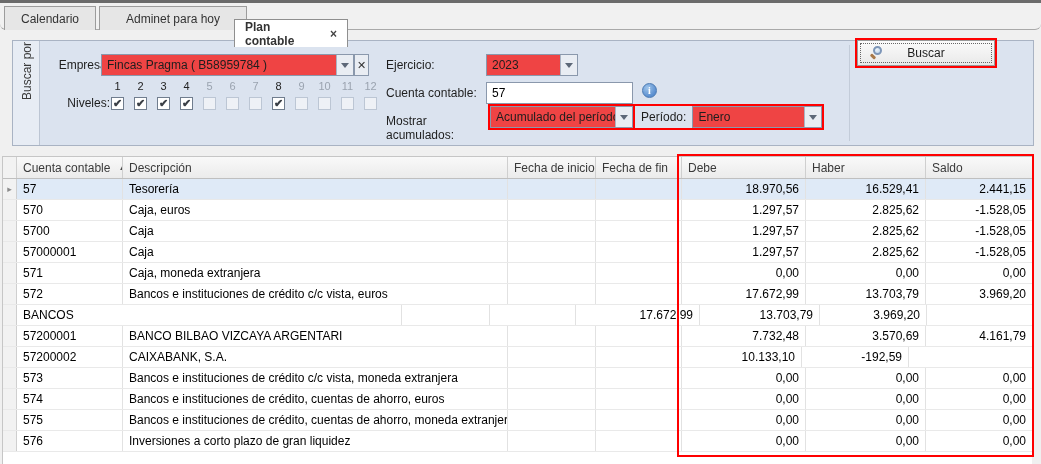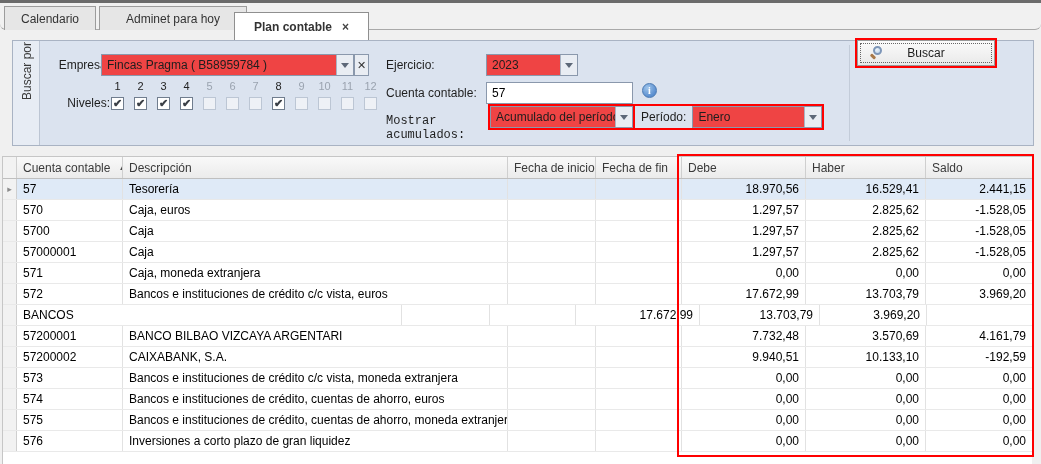--- a/index.html
+++ b/index.html
@@ -10,21 +10,21 @@
 
   
   .top-strip { position:absolute; left:0; top:0; width:1041px; height:3px; background:#6b6b6b; }
   .tabbar { position:absolute; left:0; top:3px; width:1041px; height:27px;
     background:#f1f1f1; border-bottom:1px solid #a9a9a9;border-radius:6px; }
   .tab { position:absolute; top:3px; height:24px; background:#e6e6e6;
     border:1px solid #9c9c9c; border-bottom:none; display:flex; align-items:center;
     justify-content:center; color:#333; padding:0 10px; cursor:default; }
   .tab.t0 { left:4px;  width:92px; }
   .tab.t1 { left:99px; width:148px; }
-  .tab.active { left:234px; width:135px; top:9px; height:28px; background:#ffffff;
+  .tab.active { left:234px; width:114px; top:16px; height:28px; background:#ffffff;
     font-weight:bold; border-color:#8f8f8f; z-index:2; }
   .tab-close { margin-left:10px; font-weight:bold; color:#444; font-size:12px; }
 
   
   .group { position:absolute; left:12px; top:40px; width:1022px; height:106px;
     background:#dbe3ef; border:1px solid #a9b3c3; }
   .side-tab { position:absolute; left:0; top:0; width:27px; height:104px;
     background:#e7ecf4; border-right:1px solid #bcc5d3; }
   .side-tab span { position:absolute; left:7px; top:50%; transform:translateY(50%) rotate(-90deg);
     transform-origin:0 0; white-space:nowrap; color:#3a3a3a; font-size:12px; }
@@ -194,21 +194,21 @@
         <span class="arrow-down"></span>
       </span>
     </div>
 
     <div class="flabel" style="left:373px; top:45px; width:100px; text-align:left;">Cuenta contable:</div>
     <input class="tinput" style="left: 473px; top: 41px; width: 147px;" value="57">
     <div class="info-icon" style="left:629px; top:42px;">
       <span>i</span>
     </div>
 
-    <div class="flabel" style="left:373px; top:73px; width:110px; text-align:left;font-family:Liberation Mono, monospace;">Mostrar acumulados:</div>
+    <div class="flabel" style="left:373px; top:73px; width:110px; text-align:left;">Mostrar acumulados:</div>
     <div class="redbox filled" style="left:475px; top:63px; width:147px; height:26px;">
       <div class="combo" style="position:relative; left:0; top:0; width:143px;">
         <span class="val">Acumulado del período</span>
         <span class="drop-btn">
           <span class="arrow-down"></span>
         </span>
       </div>
     </div>
 
     <div class="redbox filled" style="left:620px; top:63px; width:191px; height:26px; background:#dbe3ef;">
@@ -339,21 +339,20 @@
           <div class="cell col-debe num">7.732,48</div>
           <div class="cell col-haber num">3.570,69</div>
           <div class="cell col-saldo num">4.161,79</div>
         </div>
         <div class="grid-row">
           <div class="cell col-sel"></div>
           <div class="cell col-cuenta">57200002</div>
           <div class="cell col-desc">CAIXABANK, S.A.</div>
           <div class="cell col-inicio"></div>
           <div class="cell col-fin"></div>
-          <div class="cell col-debe num">9.940,51</div>
           <div class="cell col-haber num">10.133,10</div>
           <div class="cell col-saldo num">-192,59</div>
         </div>
         <div class="grid-row">
           <div class="cell col-sel"></div>
           <div class="cell col-cuenta">573</div>
           <div class="cell col-desc">Bancos e instituciones de crédito c/c vista, moneda extranjera</div>
           <div class="cell col-inicio"></div>
           <div class="cell col-fin"></div>
           <div class="cell col-debe num">0,00</div>

